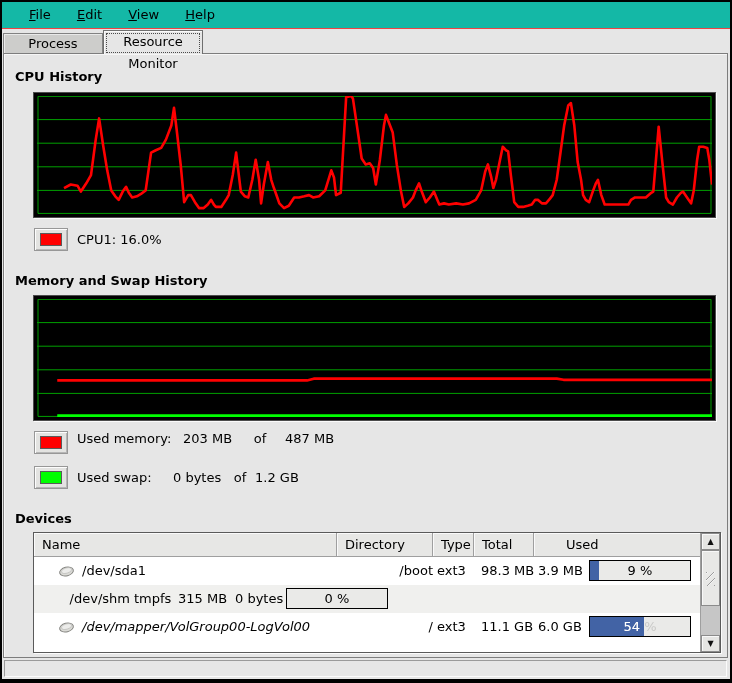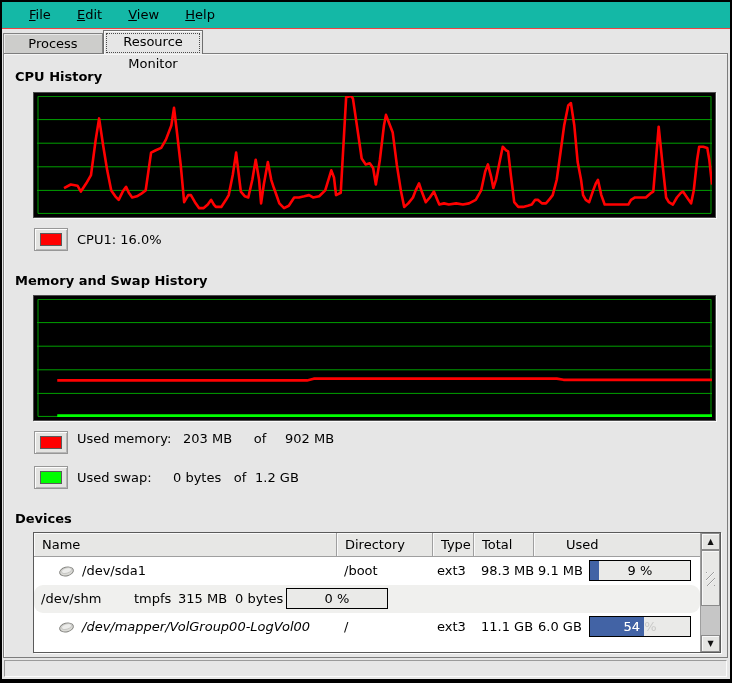--- a/index.html
+++ b/index.html
@@ -54,25 +54,25 @@
   .devframe { position:absolute; left:29px; top:478px; width:688px; height:121px;
               border:1px solid #5a5a5a; background:#fff; box-shadow:1px 1px 0 #fbfbfb; }
   .thead { position:absolute; left:0; top:0; right:20px; height:24px; display:flex; }
   .th { background:#e7e7e5; border-right:1px solid #9f9f9f; border-bottom:1px solid #9f9f9f;
         box-shadow: inset 1px 1px 0 #fafafa; line-height:23px; padding-left:8px;
         white-space:nowrap; overflow:hidden; cursor:default; }
   .th:last-child { border-right:none; flex:1;padding-left:32px; }
   .hstub { position:absolute; right:0; top:0; width:20px; height:24px; background:#e7e7e5;
            border-bottom:1px solid #9f9f9f; box-shadow: inset 1px 1px 0 #fafafa; }
   .tbody { position:absolute; left:0; top:24px; right:20px; }
-  .trow { display:flex; height:28px; line-height:28px; background:#fff;border-radius:9px; }
+  .trow { display:flex; height:28px; line-height:28px; background:#fff; }
   .trow.alt { background:#f0f0ee; }
   .td { white-space:nowrap; overflow:visible; }
   .td-name { display:flex; align-items:center; gap:7px; padding-left:24px; }
-  .td-dir { padding-left:7px; }  .td-type { padding-left:4px; }
+  .td-dir { padding-left:7px;text-align:right; }  .td-type { padding-left:4px; }
   .td-total { padding-left:7px; } .td-used { position:relative; padding-left:4px; flex:1; }
 
   .pbar { position:absolute; left:55px; top:3px; width:102px; height:21px;
           border:1px solid #000; background:#eaeae8; }
   .pfill { position:absolute; left:0; top:0; bottom:0; background:#4263a5; }
   .plab-base, .plab-top { position:absolute; left:0; top:0; width:100px; text-align:center;
           line-height:19px; font-size:13px; }
   .pclip { position:absolute; left:0; top:0; bottom:0; overflow:hidden; }
   .plab-top { color:#fff; }
 
@@ -141,21 +141,21 @@
         </svg>
     </div>
 
     <div class="swatch" style="left:30px; top:377px;">
       <div class="chip" style="background:#ff0000;"></div>
     </div>
     <div class="mem-legend" style="top:373px;gap:10px;">
       <span>Used memory:</span>
       <span class="v1">203 MB</span>
       <span class="of">of</span>
-      <span>902 MB</span>
+      <span>487 MB</span>
     </div>
 
     <div class="swatch" style="left:30px; top:412px;">
       <div class="chip" style="background:#00ff00;"></div>
     </div>
     <div class="mem-legend" style="top:412px;">
       <span>Used swap:</span>
       <span class="v1">0 bytes</span>
       <span class="of">of</span>
       <span>1.2 GB</span>
@@ -182,21 +182,21 @@
             <svg width="17" height="13" viewBox="0 0 17 13">
                 <ellipse cx="8.5" cy="6.5" rx="7" ry="4.3" transform="rotate(-14 8.5 6.5)" fill="#dbdbd7" stroke="#83837f"></ellipse>
                 <ellipse cx="8.5" cy="5.6" rx="5.2" ry="2.6" transform="rotate(-14 8.5 5.6)" fill="#ececea" stroke="#b9b9b5" stroke-width="0.6"></ellipse>
               </svg>
             <span>/dev/sda1</span>
           </div>
           <div class="td td-dir" style="width:96px;">/boot</div>
           <div class="td td-type" style="width:41px;">ext3</div>
           <div class="td td-total" style="width:60px;">98.3 MB</div>
           <div class="td td-used">
-            <span>9.1 MB</span>
+            <span>3.9 MB</span>
             <div class="pbar">
               <div class="pfill" style="width: 9%;"></div>
               <div class="plab-base" style="color: rgb(0, 0, 0);">9 %</div>
               <div class="pclip" style="width: 9%;">
                   <div class="plab-top">9 %</div>
                 </div>
             </div>
           </div>
         </div>
 

